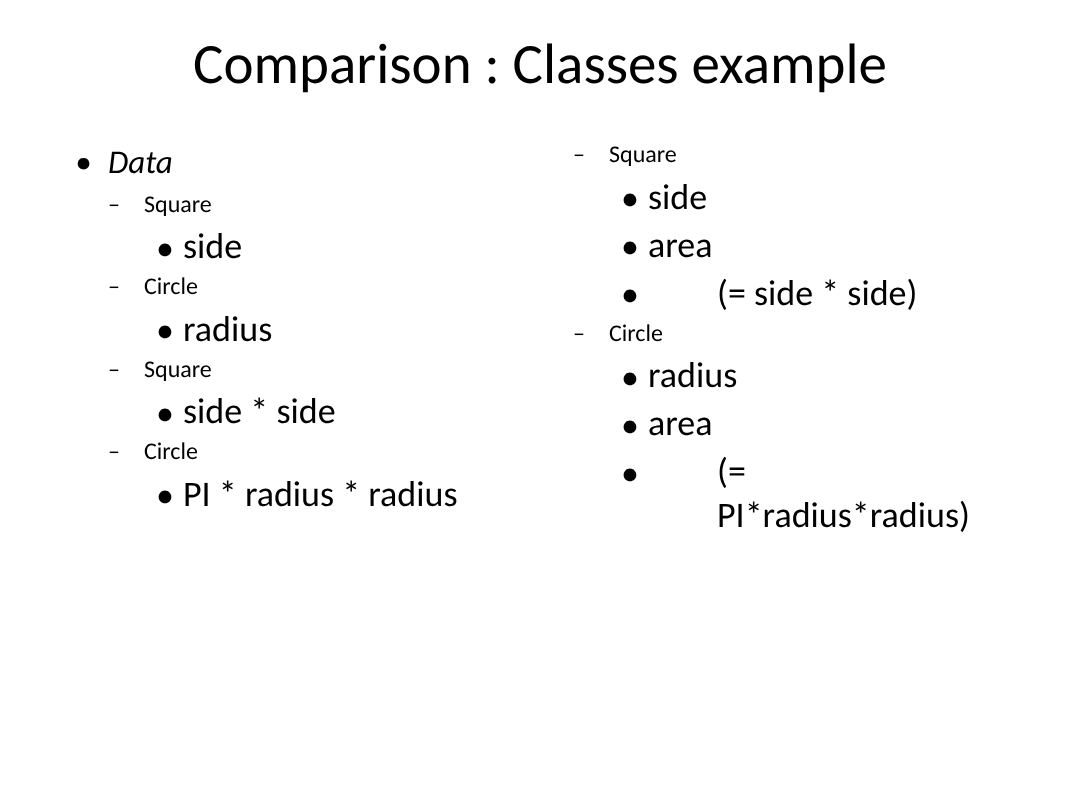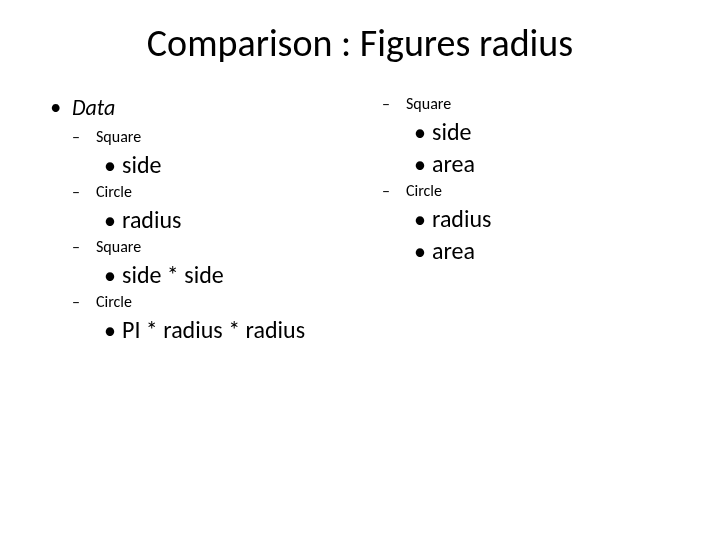--- a/index.html
+++ b/index.html
@@ -15,21 +15,21 @@
   .b2 { font-size: 16px; padding-left: 24px; margin-left: 22px; margin-bottom: 4px; }
   .b2::before { content: "–"; position: absolute; left: 0; top: 0; }
   .b3 { font-size: 24px; padding-left: 18px; margin-left: 54px; margin-bottom: 3px; }
   .b3::before { content: "•"; position: absolute; left: 0; top: 1px; }
   .b3.indent { padding-left: 64px; }
 </style>
 </head>
 <body>
 
 <div class="slide">
-  <h1 class="title">Comparison : Figures radius</h1>
+  <h1 class="title">Comparison : Classes example</h1>
   <div class="cols">
 
     <div class="col">
       <ul>
         <li class="b1">Data</li>
         <li class="b2">Square</li>
         <li class="b3">side</li>
         <li class="b2">Circle</li>
         <li class="b3">radius</li>
         <li class="b2">Square</li>
@@ -37,20 +37,22 @@
         <li class="b2">Circle</li>
         <li class="b3">PI * radius * radius</li>
       </ul>
     </div>
 
     <div class="col">
       <ul>
         <li class="b2">Square</li>
         <li class="b3">side</li>
         <li class="b3">area</li>
+        <li class="b3 indent">(= side * side)</li>
         <li class="b2">Circle</li>
         <li class="b3">radius</li>
         <li class="b3">area</li>
+        <li class="b3 indent">(= PI*radius*radius)</li>
       </ul>
     </div>
 
   </div>
 </div>
 
 </body></html>

